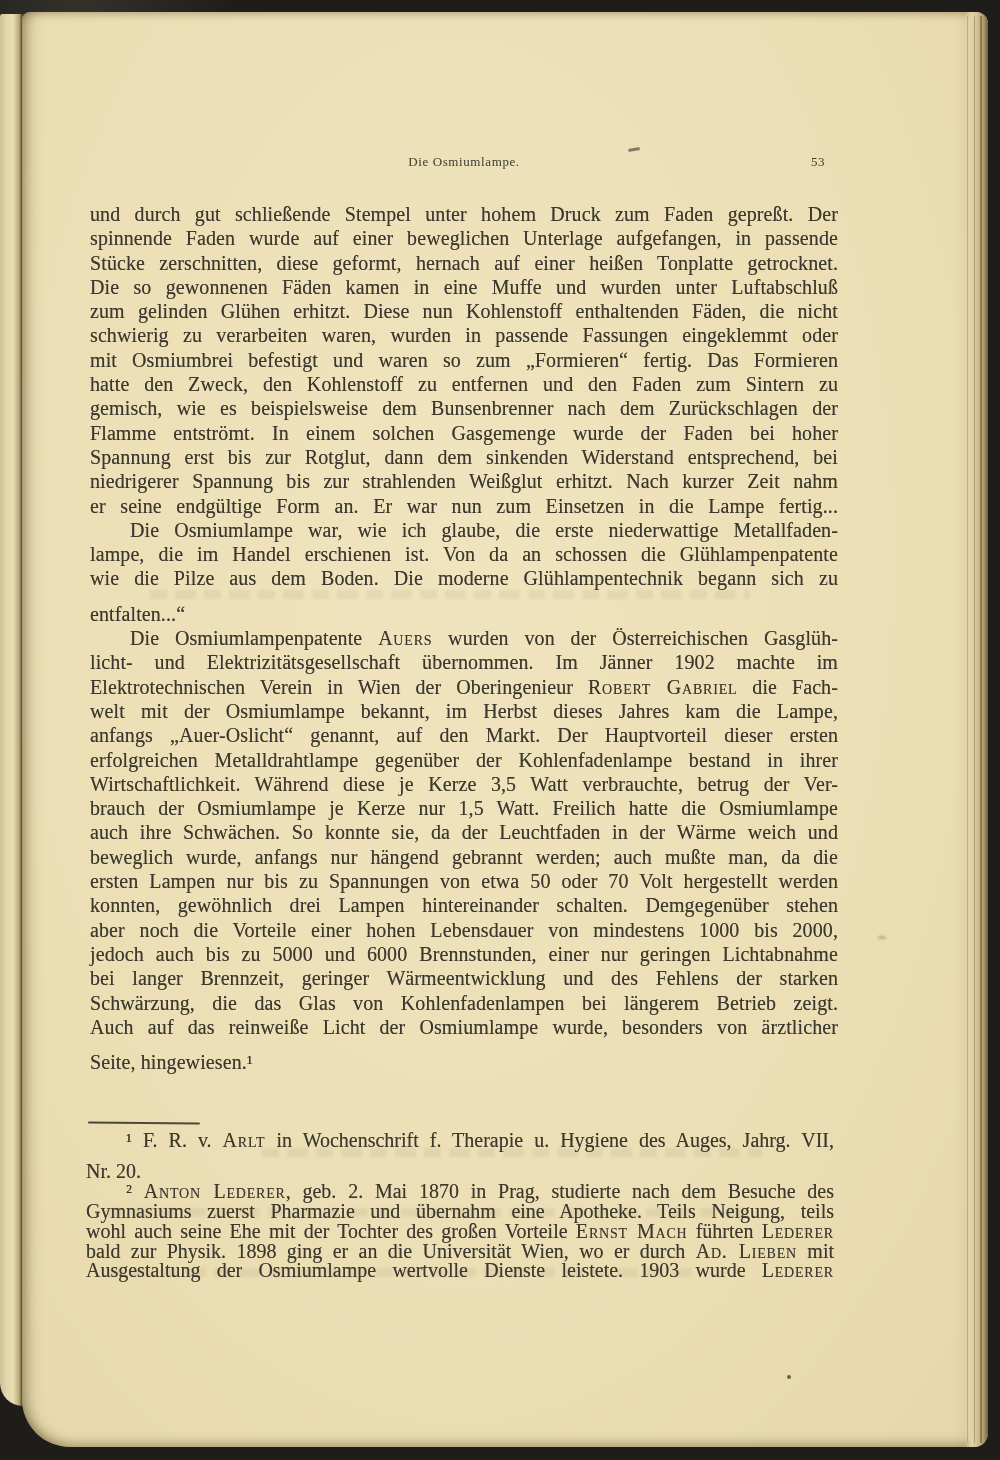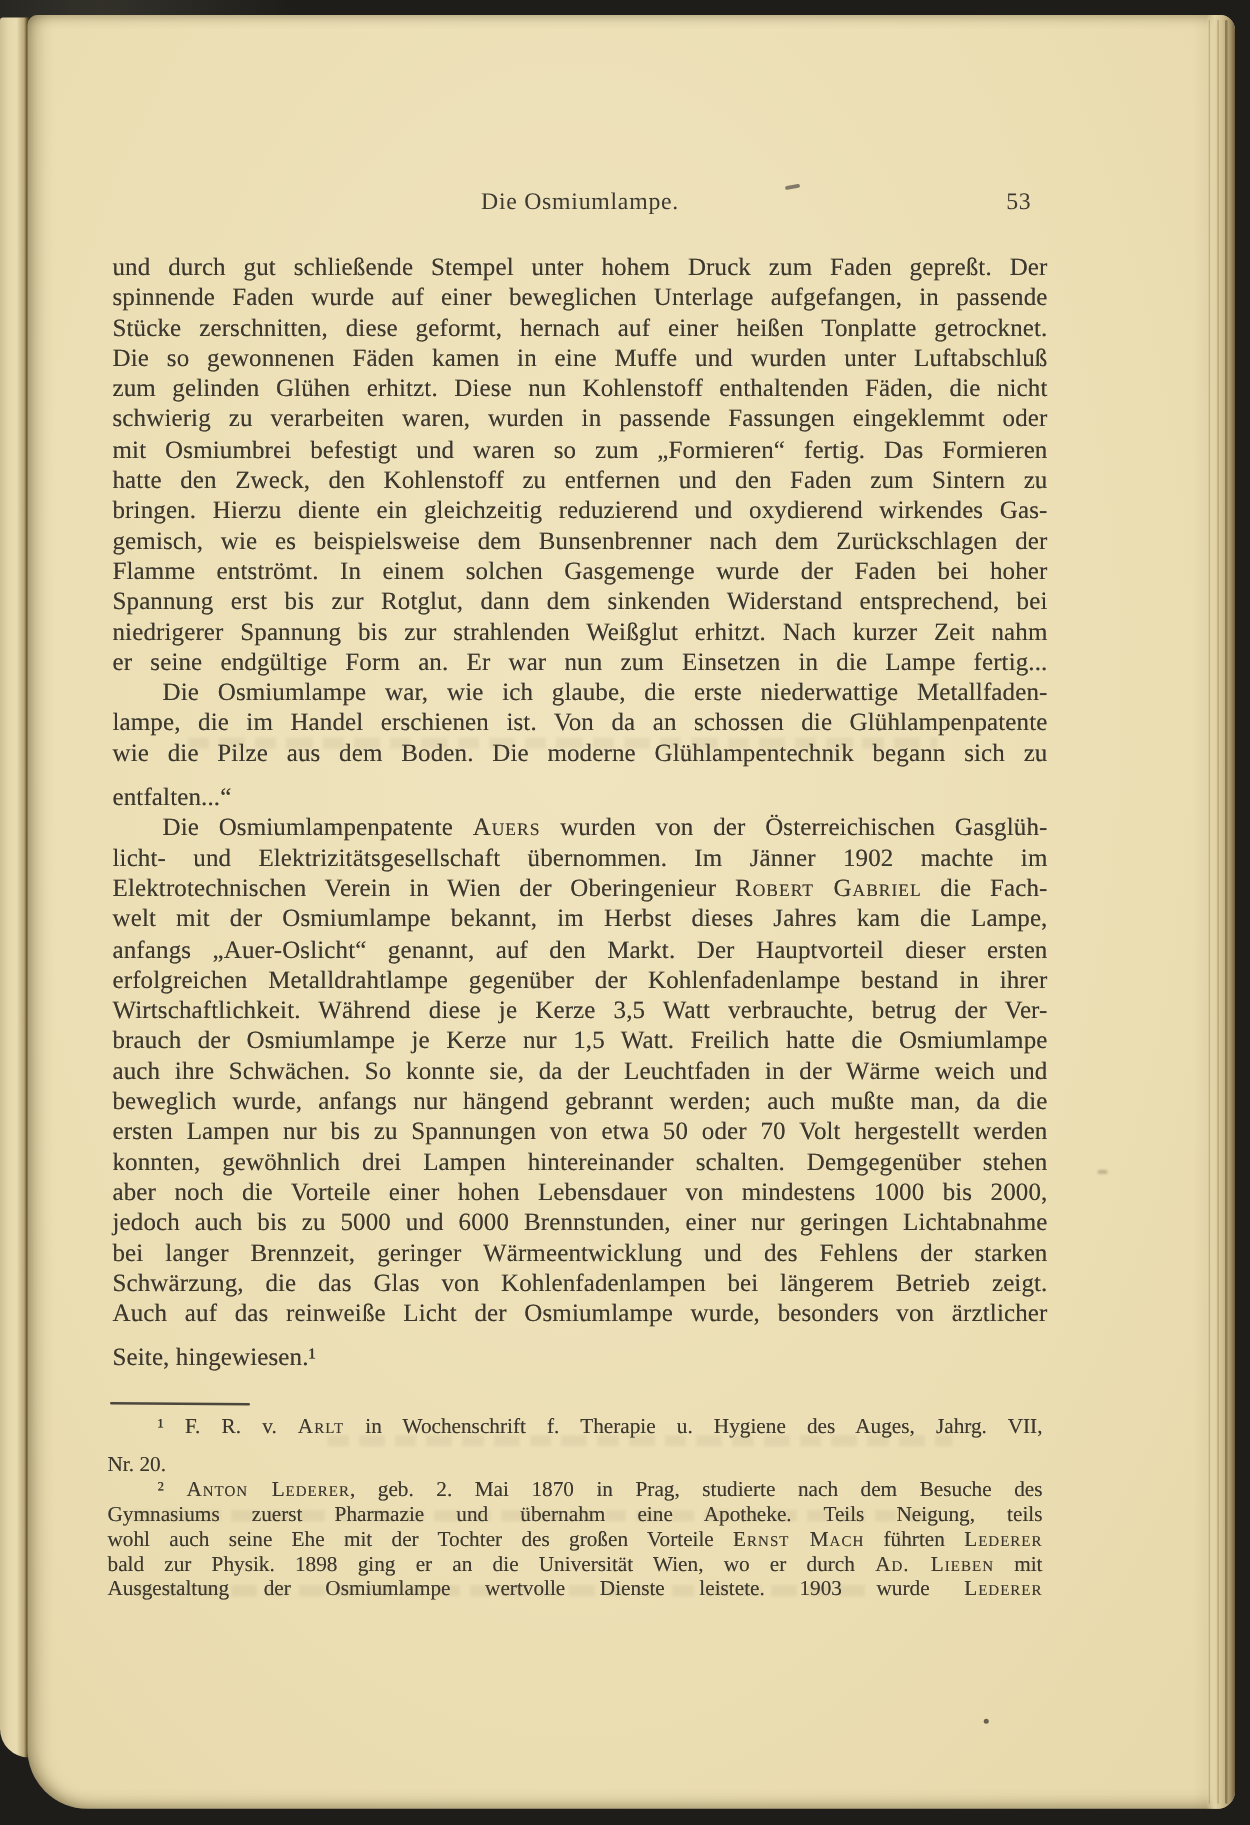--- a/index.html
+++ b/index.html
@@ -35,32 +35,32 @@
     position:absolute;right:0;top:0;bottom:0;width:34px;
     border-radius:0 12px 14px 0;
     background:linear-gradient(90deg, rgba(0,0,0,0) 0%, rgba(120,100,60,.07) 32%,
       #e2d4a6 52%, #d2c294 68%, #bdab7d 81%, #9d8b61 91%, #6d5d3d 100%);
   }
   .stackline{position:absolute;top:4px;bottom:4px;width:1.5px;border-radius:1px;}
   .stackline.a{right:20px;background:rgba(150,130,88,.45);}
   .stackline.b{right:13px;background:rgba(128,108,68,.45);}
   .stackline.c{right:6px;width:2px;background:rgba(96,80,48,.55);}
 
-  .runhead{position:absolute;left:68px;top:139px;width:748px;font-size:19px;line-height:22px;color:#3e3a32;}
+  .runhead{position:absolute;left:68px;top:139px;width:748px;font-size:13px;line-height:22px;color:#3e3a32;}
   .runhead .title{display:block;text-align:center;letter-spacing:.6px;}
   .runhead .pagenum{position:absolute;right:13px;top:0;letter-spacing:.5px;}
 
   .bodytext{
     position:absolute;left:68px;top:190px;width:748px;
     font-size:20px;line-height:24.3px;letter-spacing:.1px;
     text-shadow:0 0 .4px rgba(58,50,30,.55);
   }
   .footnotes{
     position:absolute;left:64px;top:1119px;width:748px;
-    font-size:17px;line-height:19.9px;
+    font-size:20px;line-height:19.9px;
     text-shadow:0 0 .4px rgba(58,50,30,.5);
   }
   .line{text-align:justify;text-align-last:justify;}
   .line.short{text-align-last:left;margin-top:11px;}
   .para.ind .line:first-child{text-indent:40px;}
   .sc{font-variant:small-caps;letter-spacing:.8px;}
 
   .fnrule{position:absolute;left:66px;top:1110px;width:112px;height:2px;
     background:#4c473c;transform:rotate(.4deg);border-radius:1px;}
 
@@ -105,21 +105,20 @@
     <div class="bodytext">
         <div class="para">
           <div class="line"><span>und durch gut schließende Stempel unter hohem Druck zum Faden gepreßt.  Der</span></div>
           <div class="line"><span>spinnende Faden wurde auf einer beweglichen Unterlage aufgefangen, in passende</span></div>
           <div class="line"><span>Stücke zerschnitten, diese geformt, hernach auf einer heißen Tonplatte getrocknet.</span></div>
           <div class="line"><span>Die so gewonnenen Fäden kamen in eine Muffe und wurden unter Luftabschluß</span></div>
           <div class="line"><span>zum gelinden Glühen erhitzt.  Diese nun Kohlenstoff enthaltenden Fäden, die nicht</span></div>
           <div class="line"><span>schwierig zu verarbeiten waren, wurden in passende Fassungen eingeklemmt oder</span></div>
           <div class="line"><span>mit Osmiumbrei befestigt und waren so zum „Formieren“ fertig.  Das Formieren</span></div>
           <div class="line"><span>hatte den Zweck, den Kohlenstoff zu entfernen und den Faden zum Sintern zu</span></div>
-          <div class="line"><span>bringen.  Hierzu diente ein gleichzeitig reduzierend und oxydierend wirkendes Gas-</span></div>
           <div class="line"><span>gemisch, wie es beispielsweise dem Bunsenbrenner nach dem Zurückschlagen der</span></div>
           <div class="line"><span>Flamme entströmt.  In einem solchen Gasgemenge wurde der Faden bei hoher</span></div>
           <div class="line"><span>Spannung erst bis zur Rotglut, dann dem sinkenden Widerstand entsprechend, bei</span></div>
           <div class="line"><span>niedrigerer Spannung bis zur strahlenden Weißglut erhitzt.  Nach kurzer Zeit nahm</span></div>
           <div class="line"><span>er seine endgültige Form an.  Er war nun zum Einsetzen in die Lampe fertig...</span></div>
         </div>
         <div class="para ind">
           <div class="line"><span>Die Osmiumlampe war, wie ich glaube, die erste niederwattige Metallfaden-</span></div>
           <div class="line"><span>lampe, die im Handel erschienen ist.  Von da an schossen die Glühlampenpatente</span></div>
           <div class="line"><span>wie die Pilze aus dem Boden.  Die moderne Glühlampentechnik begann sich zu</span></div>

